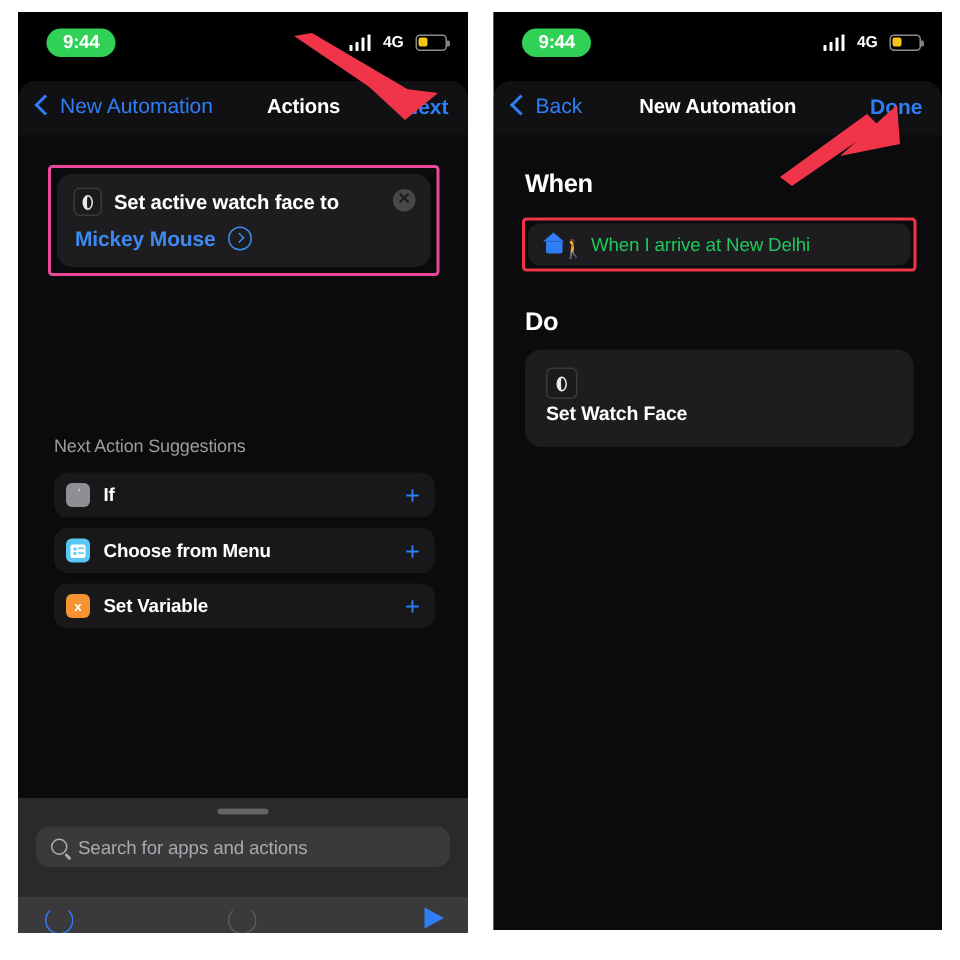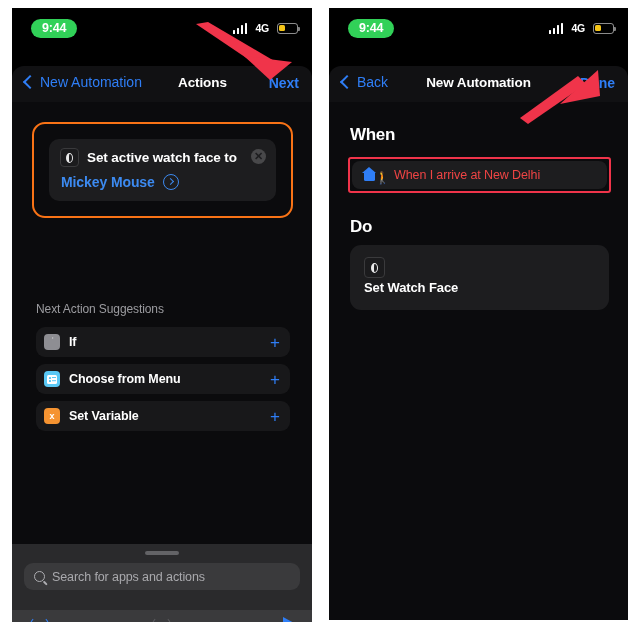--- a/index.html
+++ b/index.html
@@ -26,21 +26,21 @@
     position: absolute;
     background: #000000;
     overflow: hidden;
   }
   #phone-left  { left: 12px;  top: 8px; width: 300px; height: 614px; }
   #phone-right { left: 329px; top: 8px; width: 299px; height: 612px; }
 
   
   .statusbar {
     position: relative;
-    height: 58px;
+    height: 46px;
     background: #000;
   }
   .time-pill {
     position: absolute;
     left: 19px;
     top: 11px;
     background: #31d158;
     color: #ffffff;
     font-size: 12.5px;
     font-weight: bold;
@@ -153,23 +153,23 @@
     height: 536px;
   }
   #phone-right .screen-body { height: 534px; }
 
   
   .action-card-wrap {
     position: absolute;
     left: 20px;
     top: 20px;
     right: 19px;
-    border: 2px solid #f97316;
-    border-radius: 13px;
-    padding: 15px;
+    border: 2px solid #ec4899;
+    border-radius: 3px;
+    padding: 4px;
   }
   .action-card {
     background: #1d1d1f;
     border-radius: 10px;
     padding: 9px 11px 11px 11px;
     position: relative;
   }
   .action-line1 {
     display: flex;
     align-items: center;
@@ -448,21 +448,21 @@
   }
   .walker {
     position: absolute;
     right: 0; bottom: 0;
     width: 9px; height: 12px;
     color: #b8b8bd;
     font-size: 12px;
     line-height: 12px;
   }
   .trigger-text {
-    color: #ef4444;
+    color: #22c55e;
     font-size: 12.5px;
     letter-spacing: -0.1px;
   }
 
   .do-card {
     position: absolute;
     left: 21px;
     right: 19px;
     top: 143px;
     height: 65px;

